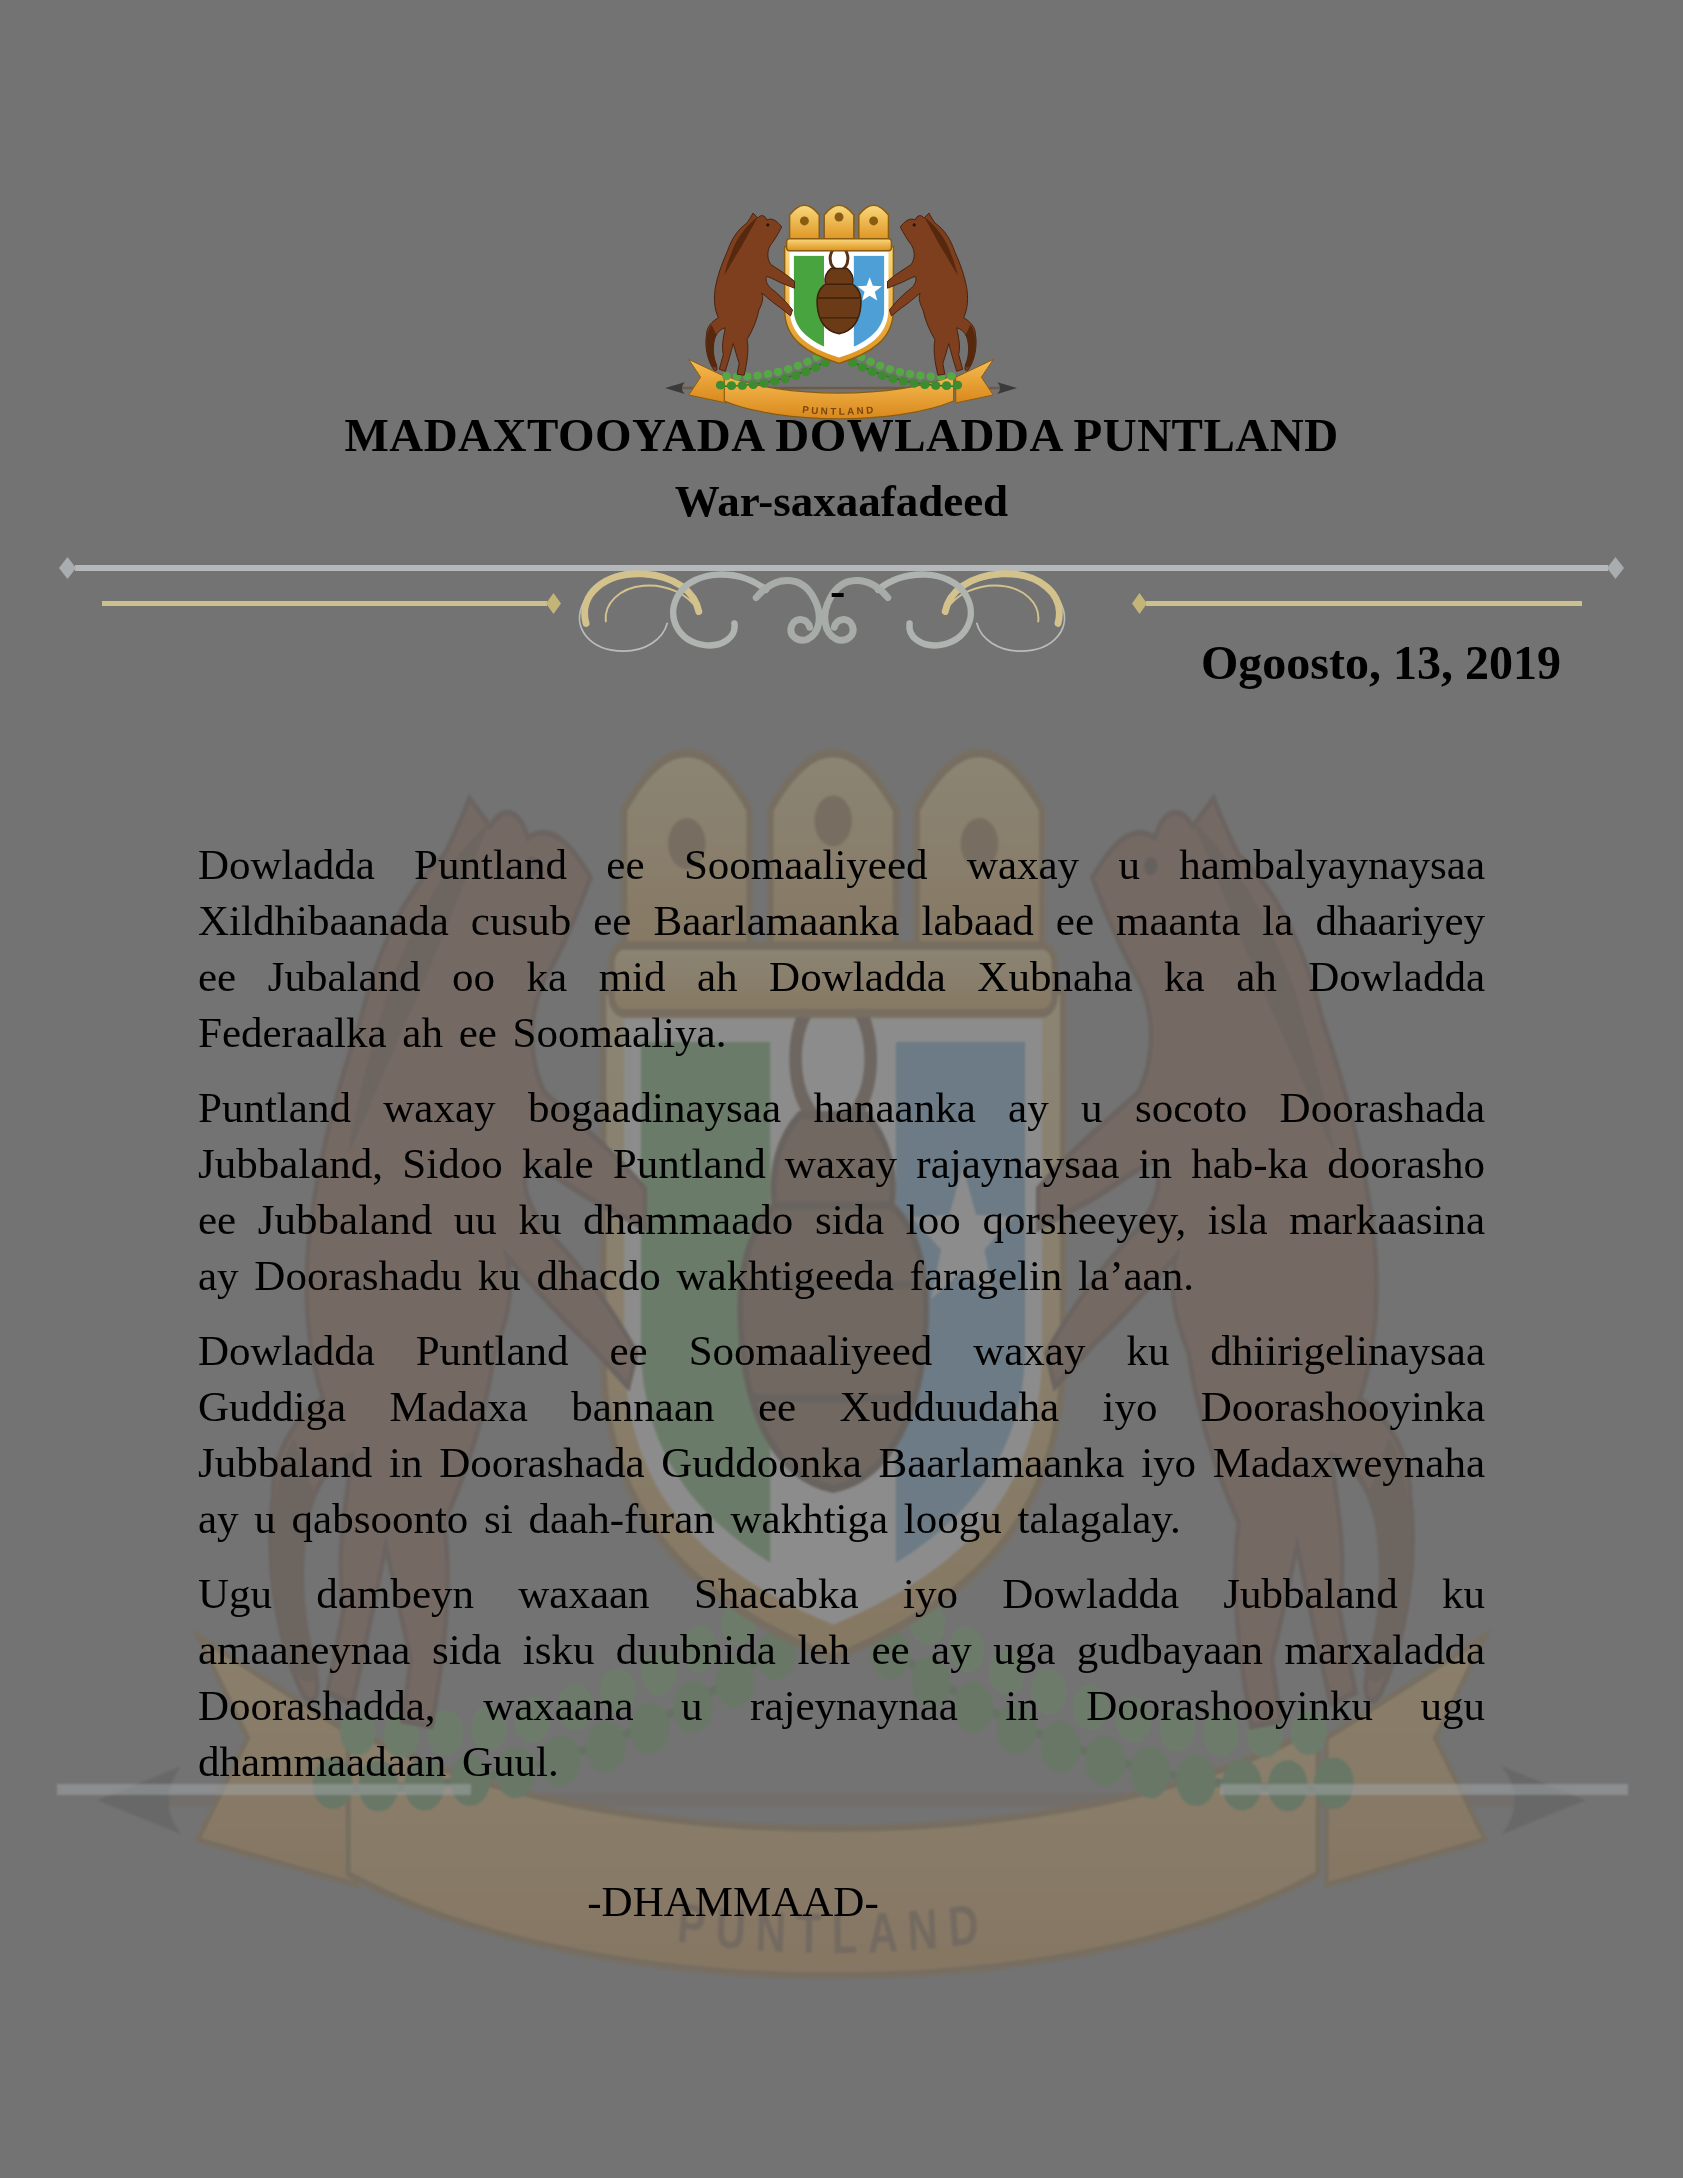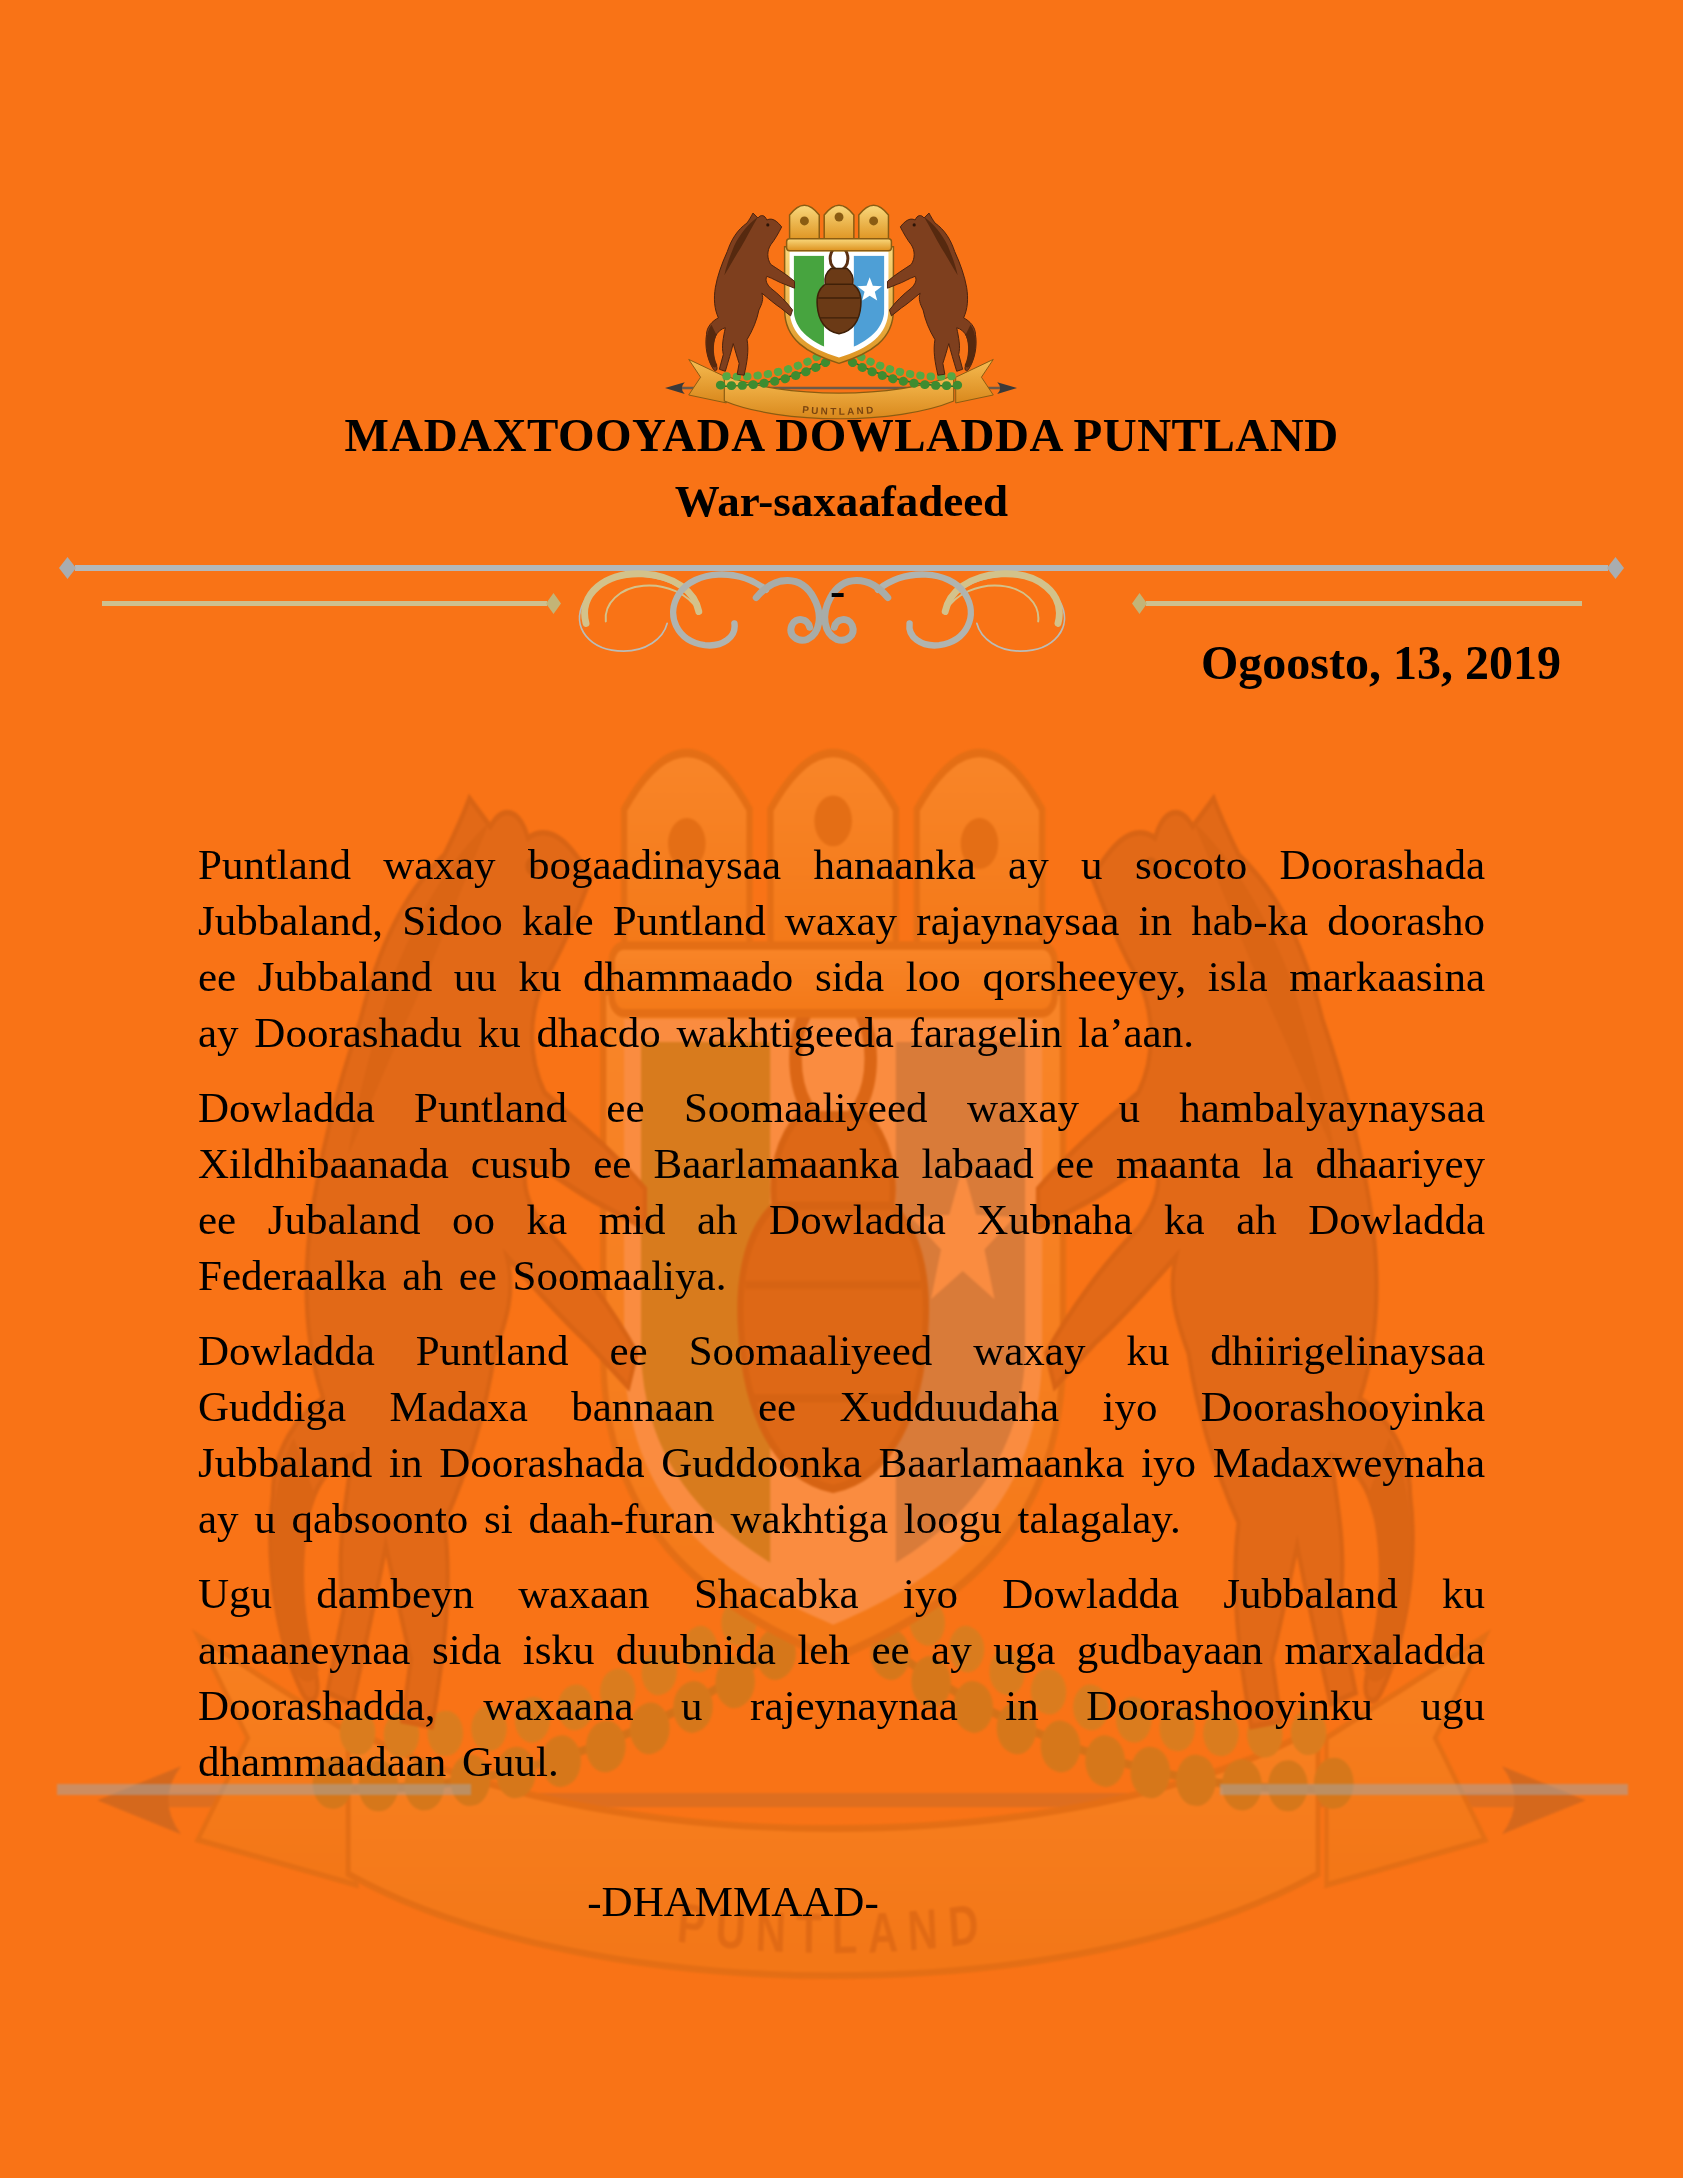--- a/index.html
+++ b/index.html
@@ -1,17 +1,17 @@
 <!DOCTYPE html>
 <html><head>
 <meta charset="utf-8">
 <style>
   html,body { margin:0; padding:0; background:#ffffff; }
   .page {
-    position:relative; width:1683px; height:2178px; background:#f97316;
+    position:relative; width:1683px; height:2178px; background:#737373;
     font-family:"Liberation Serif","DejaVu Serif",serif; color:#000;
     overflow:hidden;
   }
   
   .watermark {
     position:absolute; left:89px; top:685px; width:1505px; height:1302px;
     opacity:0.18; filter:blur(1.3px); pointer-events:none;
   }
   .wm-spear {
     position:absolute; height:11px; background:#a3a8ab; opacity:.5;
@@ -185,22 +185,22 @@
       <path d="M309,26 C337,4 381,6 397,30 C411,52 399,78 371,82 C353,84 339,74 341,60" stroke="#b0b4b0" stroke-width="6.5"></path>
       <path d="M186,34 C206,10 232,12 244,34 C254,52 250,70 238,76 C228,80 218,72 222,62 C226,53 238,55 240,64" stroke="#a8aca8" stroke-width="7"></path>
       <path d="M319,34 C299,10 273,12 261,34 C251,52 255,70 267,76 C277,80 287,72 283,62 C279,53 267,55 265,64" stroke="#a8aca8" stroke-width="7"></path>
     </g>
   </svg>
   <span class="center-dash">-</span>
 
   <div class="date-line">Ogoosto, 13, 2019</div>
 
   <div class="body-text">
+    <p>Dowladda Puntland ee Soomaaliyeed waxay u hambalyaynaysaa Xildhibaanada cusub ee Baarlamaanka labaad ee maanta la dhaariyey ee Jubaland oo ka mid ah Dowladda Xubnaha ka ah Dowladda Federaalka ah ee Soomaaliya.</p>
     <p>Puntland waxay bogaadinaysaa hanaanka ay u socoto Doorashada Jubbaland, Sidoo kale Puntland waxay rajaynaysaa in hab-ka doorasho ee Jubbaland uu ku dhammaado sida loo qorsheeyey, isla markaasina ay Doorashadu ku dhacdo wakhtigeeda faragelin la’aan.</p>
-    <p>Dowladda Puntland ee Soomaaliyeed waxay u hambalyaynaysaa Xildhibaanada cusub ee Baarlamaanka labaad ee maanta la dhaariyey ee Jubaland oo ka mid ah Dowladda Xubnaha ka ah Dowladda Federaalka ah ee Soomaaliya.</p>
     <p>Dowladda Puntland ee Soomaaliyeed waxay ku dhiirigelinaysaa Guddiga Madaxa bannaan ee Xudduudaha iyo Doorashooyinka Jubbaland in Doorashada Guddoonka Baarlamaanka iyo Madaxweynaha ay u qabsoonto si daah-furan wakhtiga loogu talagalay.</p>
     <p>Ugu dambeyn waxaan Shacabka iyo Dowladda Jubbaland ku amaaneynaa sida isku duubnida leh ee ay uga gudbayaan marxaladda Doorashadda, waxaana u rajeynaynaa in Doorashooyinku ugu dhammaadaan Guul.</p>
   </div>
 
   <div class="closing">-DHAMMAAD-</div>
 
 </div>
 
 
 </body></html>

